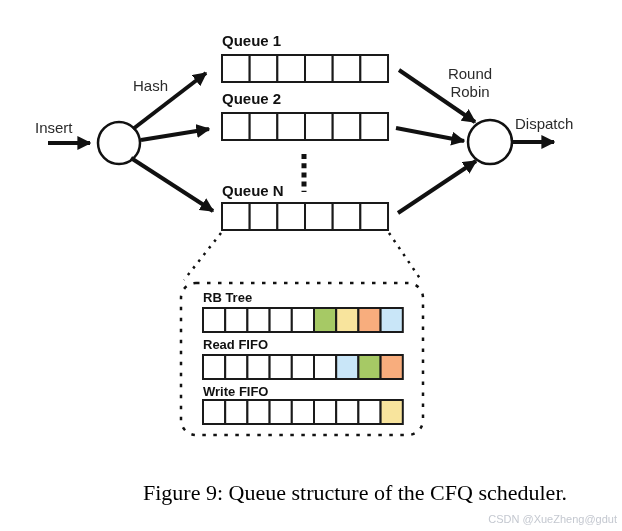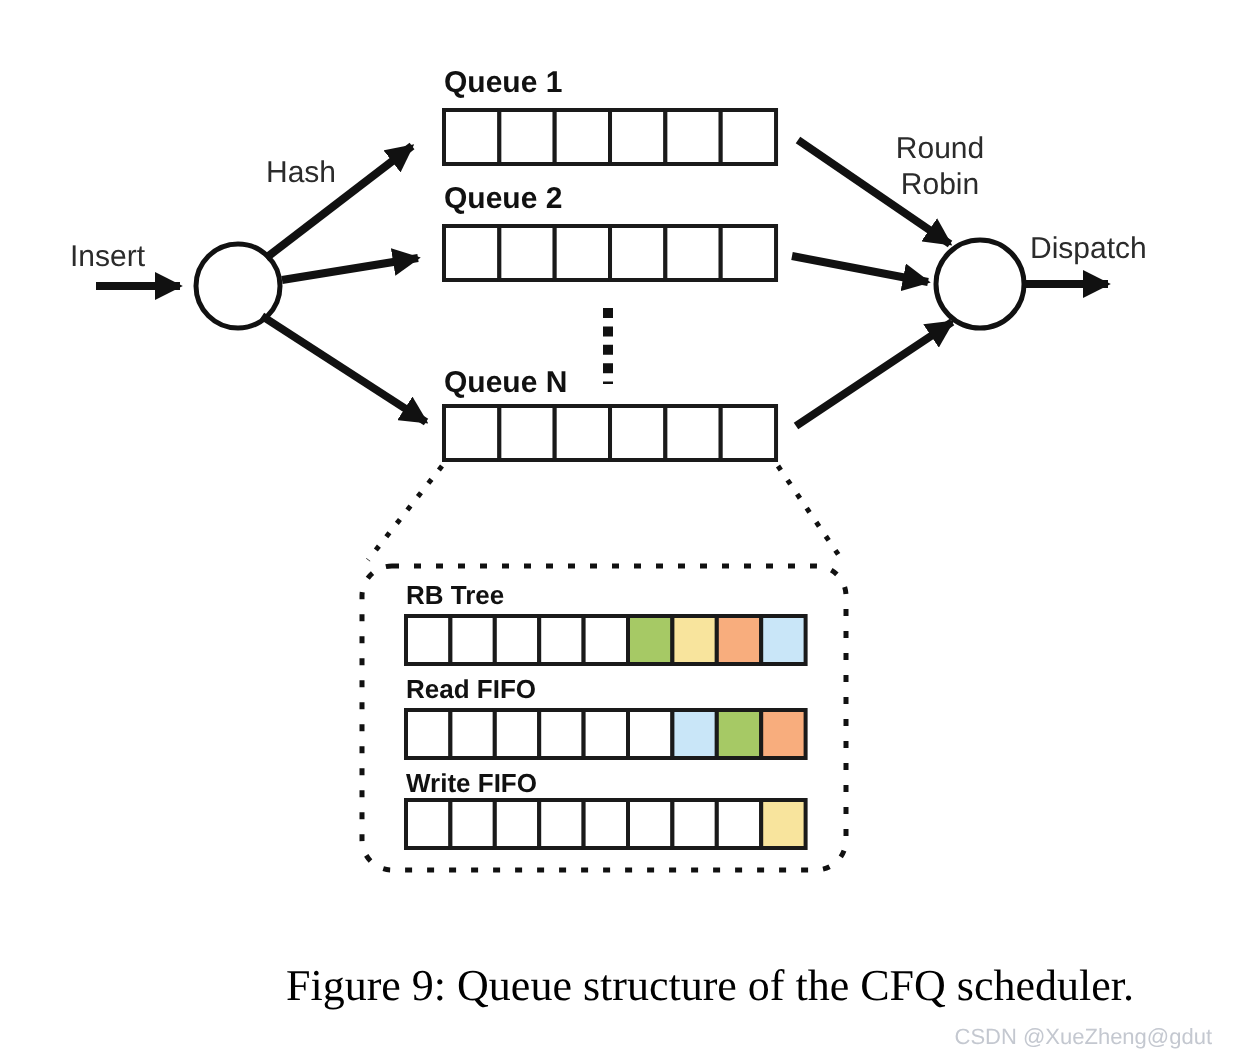--- a/index.html
+++ b/index.html
@@ -25,21 +25,21 @@
     width: 100%;
     text-align: center;
     font-family: "Liberation Serif", "DejaVu Serif", serif;
     font-size: 22px;
     color: #000000;
     padding-left: 44px;
   }
   .watermark {
     position: absolute;
     top: 513px;
-    right: 16px;
+    right: 5px;
     font-family: "Liberation Sans", sans-serif;
     font-size: 11px;
     color: #c4c8d0;
   }
 </style>
 </head>
 <body>
 
 <div class="screen">
 

